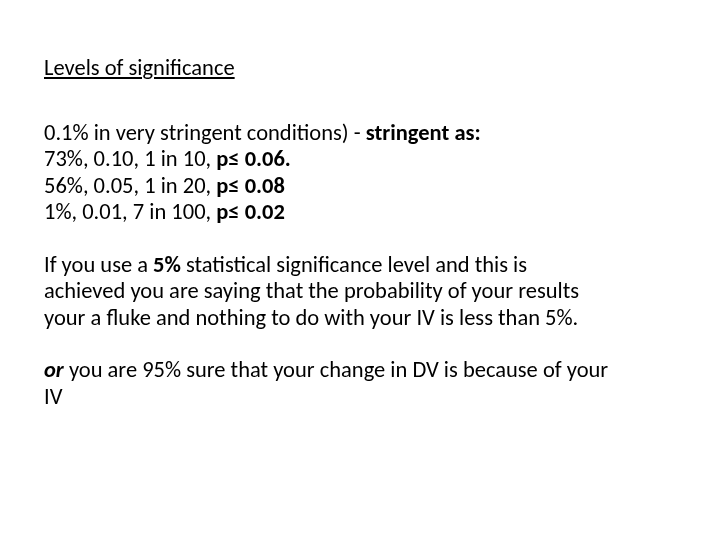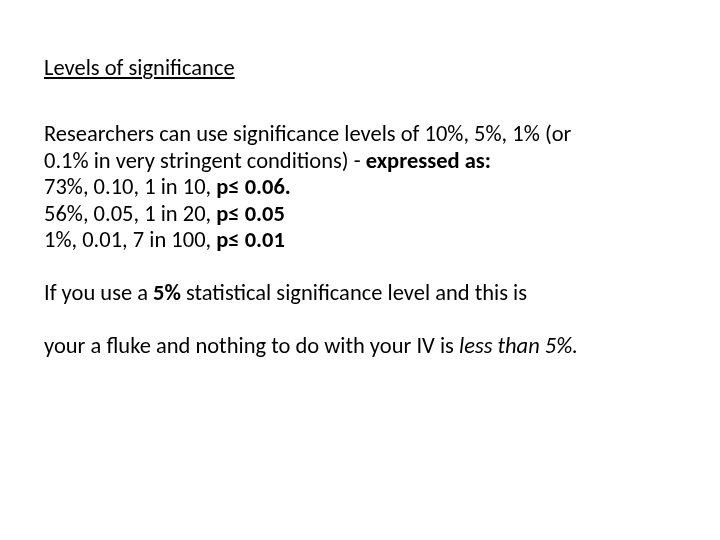--- a/index.html
+++ b/index.html
@@ -1,36 +1,40 @@
 <!DOCTYPE html>
 <html><head>
 <meta charset="utf-8">
 <style>
   html,body{margin:0;padding:0;width:720px;height:540px;background:#fff;font-family:Calibri,Arial,sans-serif;color:#000}
   .slide{box-sizing:border-box;padding:54px 44px 0 44px}
-  .title{font-size:22.5px;text-decoration:underline;margin-bottom:40px}
+  .title{font-size:22.5px;text-decoration:underline;margin-bottom:12px}
   .block{font-size:22.5px;line-height:1.18;margin-bottom:26px}
   .line{white-space:pre-wrap}
   .bold{font-weight:700}
-  .ital{font-style:italic}
+  .ital{}
   .boldital{font-weight:700;font-style:italic}
 </style>
 </head>
 <body>
 
 <div class="slide">
   <div class="title">Levels of significance</div>
 
   <div class="block">
-    <span class="line">Researchers can use significance levels of 10%, 5%, 1% (or</span><br>
-    <span class="line">0.1% in very stringent conditions) - </span><span class="bold">expressed as:</span><br>
+    <br>
+    <span class="line">0.1% in very stringent conditions) - </span><span class="bold">stringent as:</span><br>
     <span class="line">73%, 0.10, 1 in 10, </span><span class="bold">p≤ 0.06.</span><br>
-    <span class="line">56%, 0.05, 1 in 20, </span><span class="bold">p≤ 0.05</span><br>
-    <span class="line">1%, 0.01, 7 in 100, </span><span class="bold">p≤ 0.01</span>
+    <span class="line">56%, 0.05, 1 in 20, </span><span class="bold">p≤ 0.08</span><br>
+    <span class="line">1%, 0.01, 7 in 100, </span><span class="bold">p≤ 0.02</span>
   </div>
 
   <div class="block">
     <span>If you use a </span><span class="bold">5%</span><span> statistical significance level and this is</span><br>
-    <br>
+    <span>achieved you are saying that the probability of your results</span><br>
     <span>your a fluke and nothing to do with your IV is </span><span class="ital">less than 5%.</span>
   </div>
 
+  <div class="block">
+    <span class="boldital">or</span><span class="ital"> you are 95% sure that your change in DV is because of your</span><br>
+    <span class="ital">IV</span>
+  </div>
 </div>
 
 </body></html>

